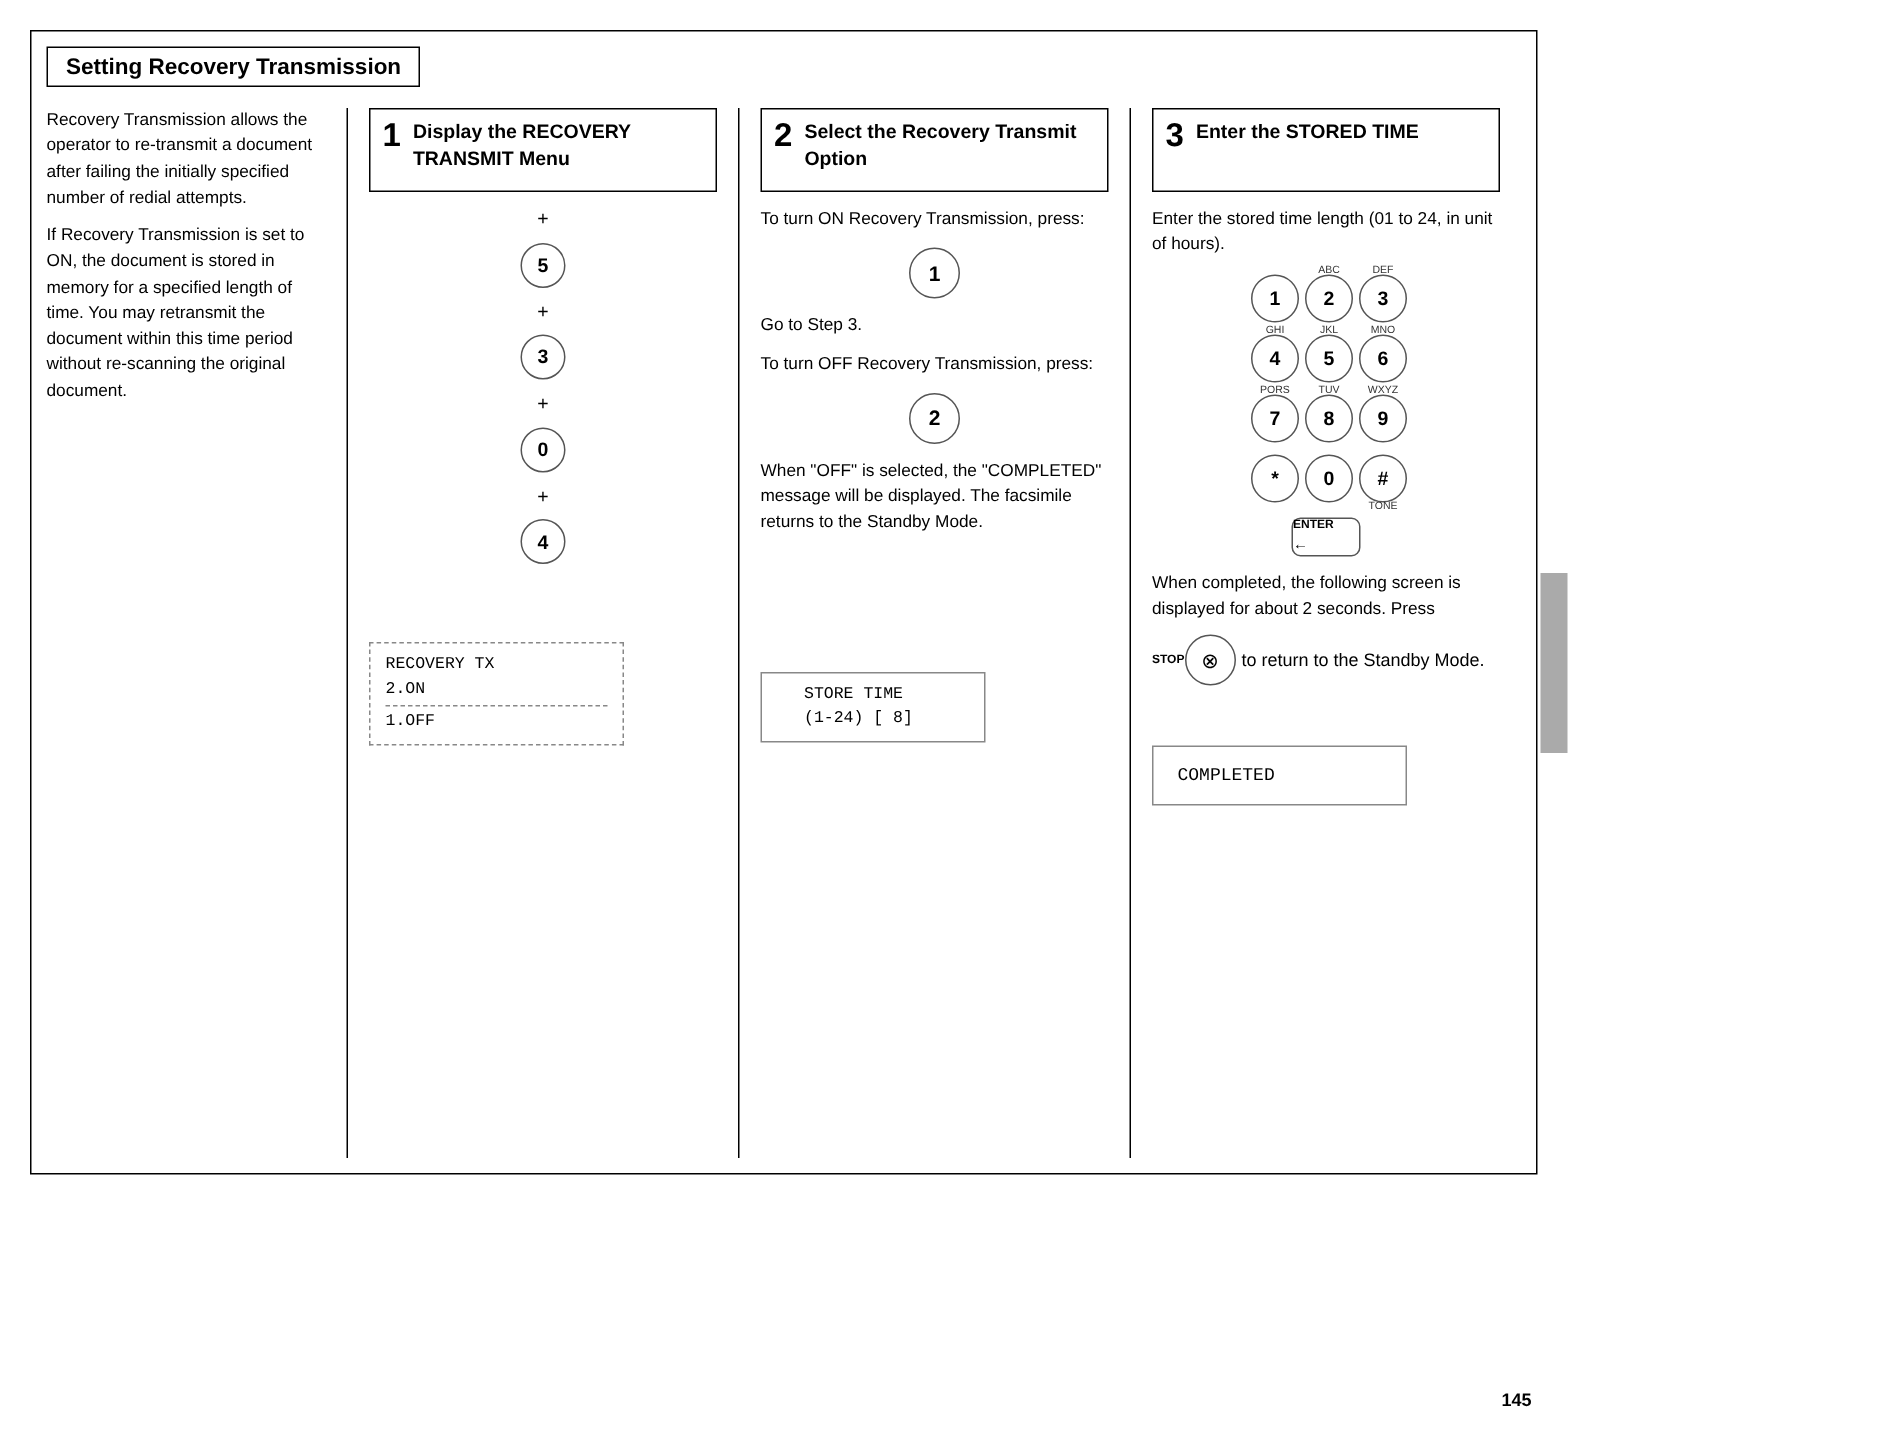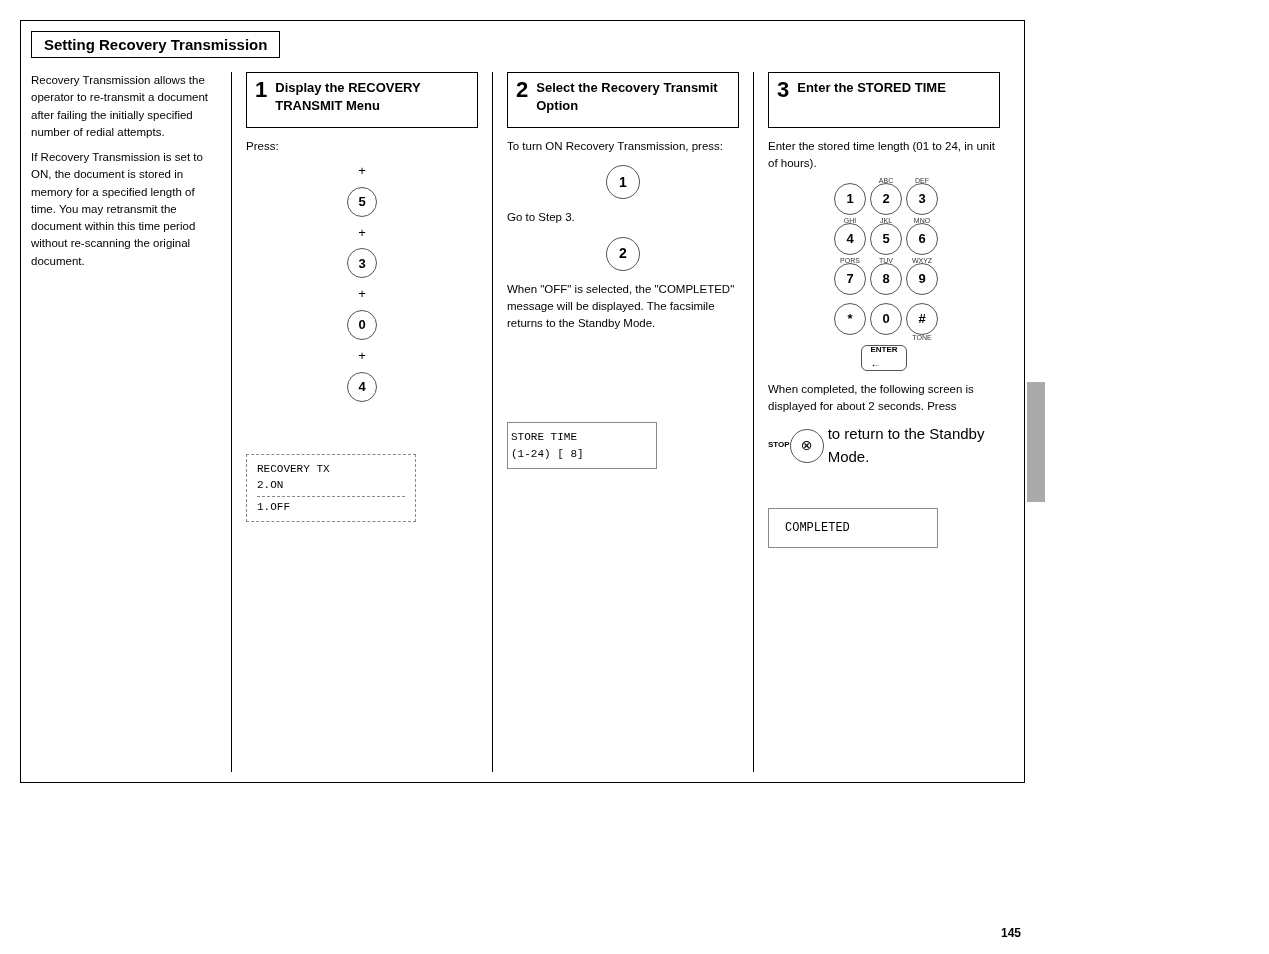--- a/index.html
+++ b/index.html
@@ -108,21 +108,21 @@
       background: #fff;
       position: relative;
     }
     .key-enter {
       width: 46px;
       height: 26px;
       border-radius: 6px;
       border: 1.5px solid #555;
       display: flex;
       align-items: center;
-      justify-content: center;
+      justify-content: flex-start;
       font-size: 9px;
       background: #fff;
       position: relative;
     }
     .key-stop-circle {
       width: 34px;
       height: 34px;
       border-radius: 50%;
       border: 1.5px solid #555;
       display: flex;
@@ -134,21 +134,21 @@
     .numpad-grid {
       display: grid;
       grid-template-columns: repeat(3, 32px);
       gap: 4px;
       justify-content: center;
       margin: 8px auto;
     }
     
     .lcd-box {
       border: 1px solid #888;
-      padding: 6px 3px;
+      padding: 6px 28px;
       font-family: 'Courier New', monospace;
       font-size: 11px;
       display: inline-block;
       min-width: 150px;
       margin-top: 10px;
     }
     .lcd-box-dashed {
       border: 1px dashed #888;
       padding: 6px 10px;
       font-family: 'Courier New', monospace;
@@ -206,21 +206,20 @@
         <p>Recovery Transmission allows the operator to re-transmit a document after  failing the initially specified number of redial attempts.</p>
         <p>If Recovery Transmission is set to ON, the document is stored in memory for a specified length of time. You may retransmit the document within this time period without re-scanning the original document.</p>
       </div>
 
       <div class="col-step">
         <div class="step-header">
           <span class="step-number">1</span>
           <span class="step-title">Display the RECOVERY TRANSMIT Menu</span>
         </div>
         <div class="step-body">
-          <p>Press:</p>
 
           <div class="plus-sign">+</div>
           <div class="key-row">
             <div class="key-circle">5</div>
           </div>
           <div class="plus-sign">+</div>
           <div class="key-row">
             <div class="key-circle">3</div>
           </div>
           <div class="plus-sign">+</div>
@@ -246,20 +245,21 @@
         <div class="step-header">
           <span class="step-number">2</span>
           <span class="step-title">Select the Recovery Transmit Option</span>
         </div>
         <div class="step-body">
           <p>To turn ON Recovery Transmission,  press:</p>
           <div class="key-row">
             <div class="key-circle" style="width:34px;height:34px;font-size:14px;">1</div>
           </div>
           <p style="margin-top:8px;">Go to Step 3.</p>
+          <p style="margin-top:8px;">To turn OFF Recovery Transmission,  press:</p>
           <div class="key-row">
             <div class="key-circle" style="width:34px;height:34px;font-size:14px;">2</div>
           </div>
           <p style="margin-top:8px;">When "OFF" is selected, the "COMPLETED" message will be displayed. The facsimile returns to the Standby Mode.</p>
 
           <div style="margin-top: 80px;">
             <div class="lcd-box">
               <div>STORE TIME</div>
               <div>(1-24)      [ 8]</div>
             </div>
@@ -319,21 +319,21 @@
             </div>
           </div>
 
           <p style="margin-top:10px;">When completed, the following screen is displayed for about 2 seconds.  Press</p>
 
           <div style="display:flex; align-items:center; margin-top:4px;">
             <div style="display:flex;flex-direction:row;align-items:center;">
               <div class="step-label-stop">STOP</div>
               <div class="key-stop-circle">⊗</div>
             </div>
-            <span style="margin-left:4px; font-size:15px;"> to return to the Standby Mode.</span>
+            <span style="margin-left:4px; font-size:12px;"> to return to the Standby Mode.</span>
           </div>
 
           <div style="margin-top: 30px;">
             <div class="completed-box">
               <span>COMPLETED</span>
             </div>
           </div>
         </div>
       </div>
 

